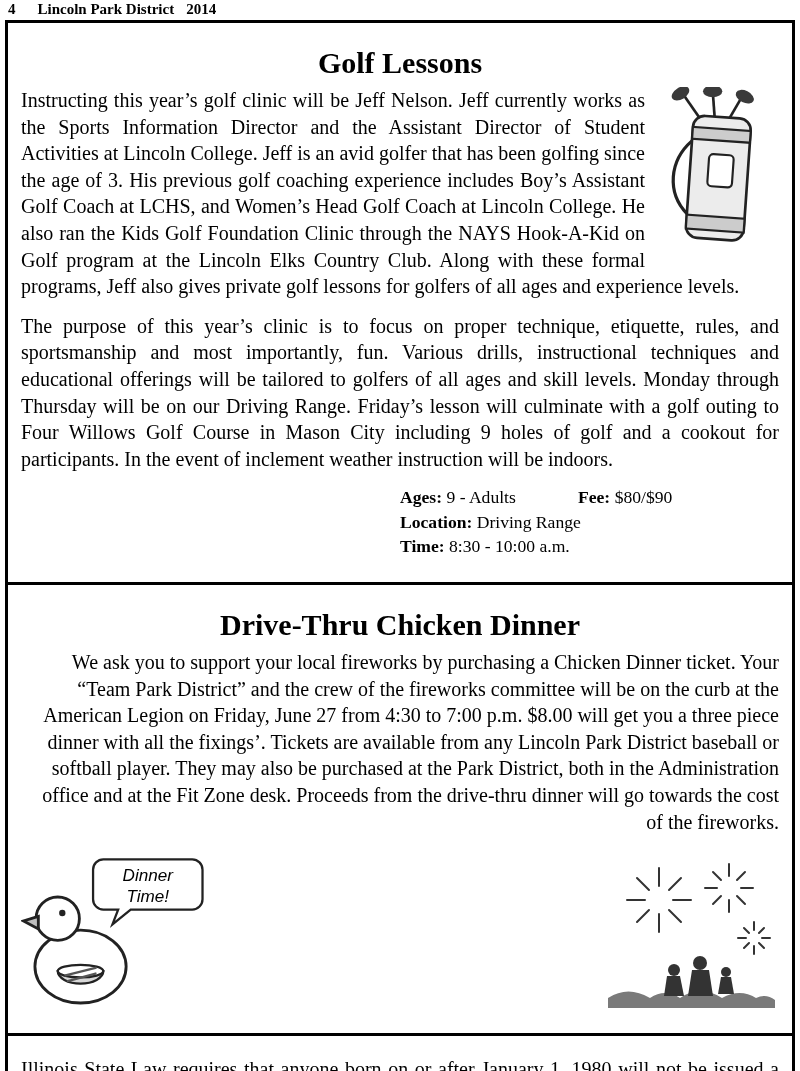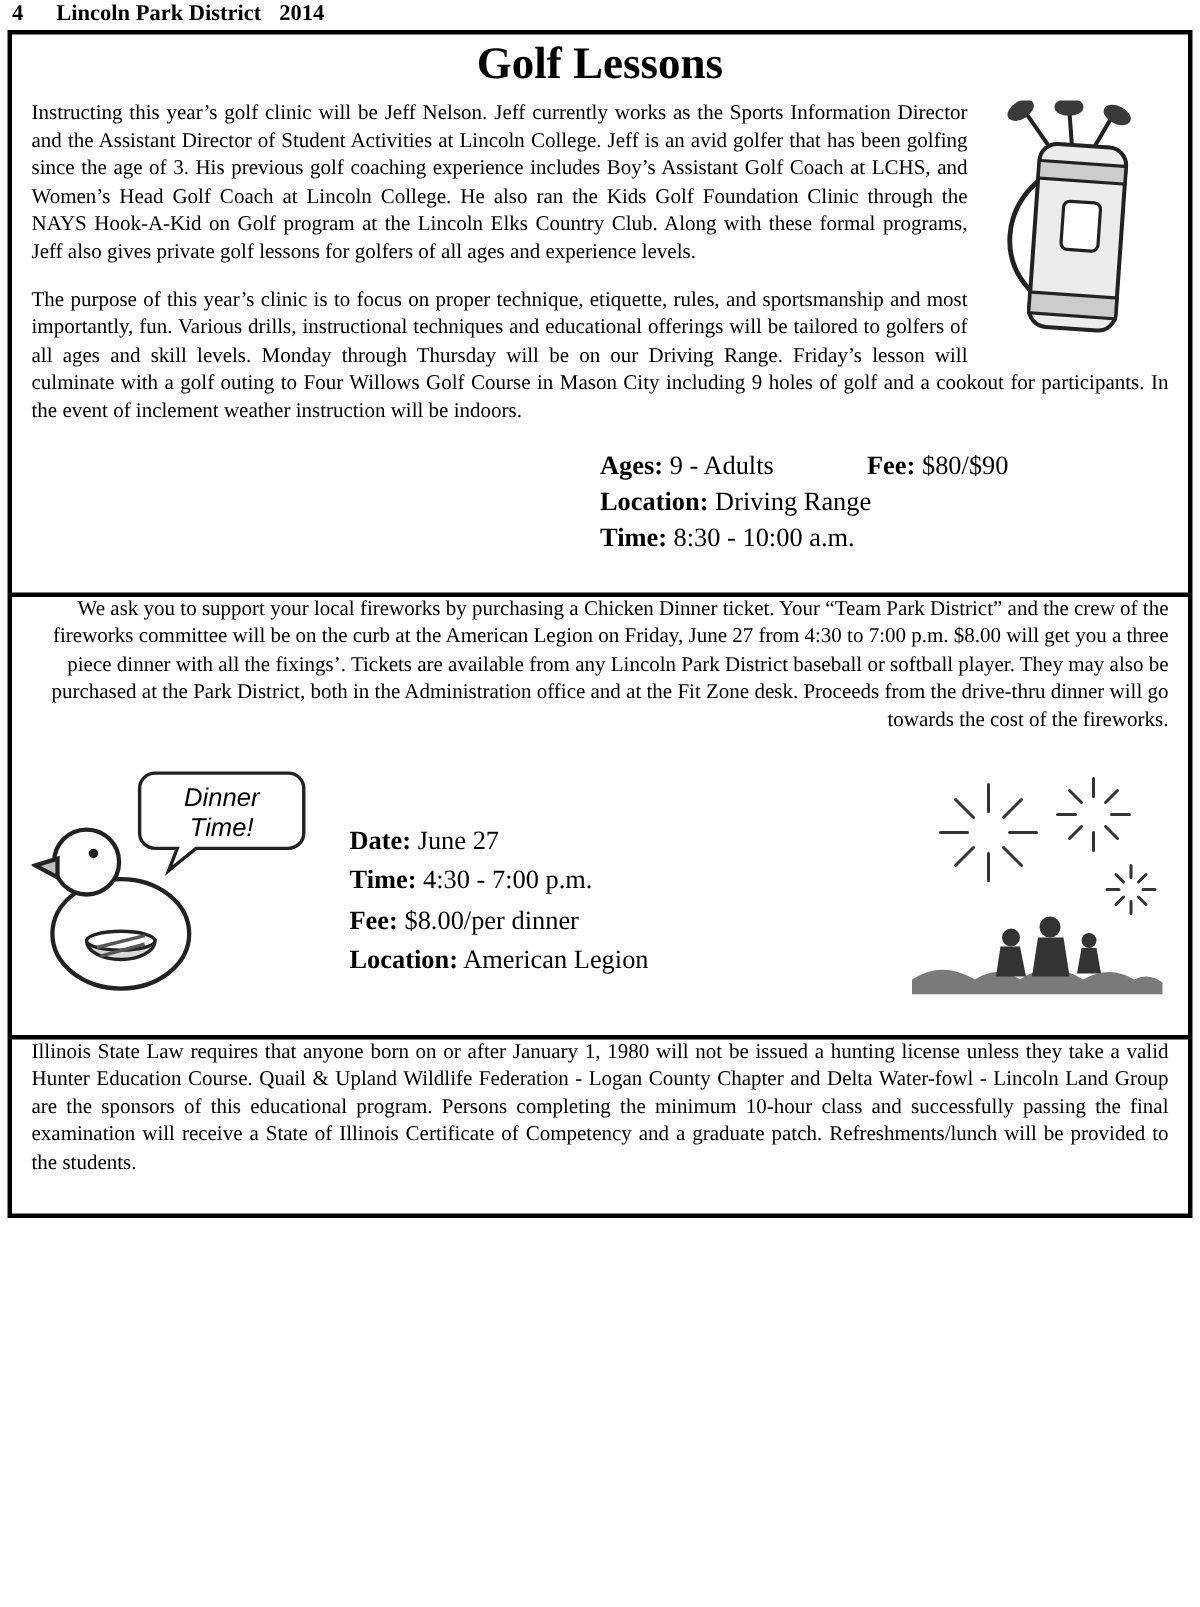--- a/index.html
+++ b/index.html
@@ -21,33 +21,33 @@
   .page-header .num   { margin-right: 22px; }
   .page-header .title { margin-right: 12px; }
 
   
   .page-frame {
     border: 3px solid #000;
     margin: 0 5px 6px 5px;
     background: #fff;
   }
 
-  .section { padding: 0 13px 10px 13px; overflow: hidden; }
+  .section { padding: 20px 13px 10px 13px; overflow: hidden; }
   .section + .section { border-top: 3px solid #000; }
 
   h1.sec-title {
     font-size: 30px;
     line-height: 1.1;
     margin: 3px 0 8px 0;
     text-align: center;
     font-weight: bold;
   }
 
   p.body-text {
-    font-size: 14px;
+    font-size: 20px;
     line-height: 1.33;
     margin: 0 0 13px 0;
     text-align: justify;
   }
   p.ragged { text-align: right; }
 
   .bold { font-weight: bold; }
 
   
   .golf-bag-float {
@@ -125,20 +125,21 @@
 
     <div class="golf-details">
       <div class="detail-line"><span class="bold">Ages:</span> <span>9 - Adults</span></div>
       <div class="detail-line"><span class="bold">Fee:</span> <span>$80/$90</span></div>
       <div class="detail-line"><span class="bold">Location:</span> <span>Driving Range</span></div>
       <div class="detail-line span2"><span class="bold">Time:</span> <span>8:30 - 10:00 a.m.</span></div>
     </div>
   </div>
 
   <div class="section">
+    <h1 class="sec-title">Drive-Thru Chicken Dinner</h1>
 
     <p class="body-text ragged">We ask you to support your local fireworks by purchasing a Chicken Dinner ticket.  Your “Team Park District” and the crew of the fireworks committee will be on the curb at the American Legion on Friday, June 27 from 4:30 to 7:00 p.m.  $8.00 will get you a three piece dinner with all the fixings’.  Tickets are available from any Lincoln Park District baseball or softball player. They may also be purchased at the Park District, both in the Administration office and at the Fit Zone desk. Proceeds from the drive-thru dinner will go towards the cost of the fireworks.</p>
 
     <div class="chicken-bottom">
       <span class="duck-wrap">
         <svg viewBox="0 0 175 150" width="200" height="171" aria-hidden="true">
           <g fill="#ffffff" stroke="#222" stroke-width="2">
             <path d="M72 10 h78 a9 9 0 0 1 9 9 v26 a9 9 0 0 1 -9 9 h-54 l-16 13 5 -13 h-13 a9 9 0 0 1 -9 -9 v-26 a9 9 0 0 1 9 -9 z"></path>
           </g>
           <text x="111" y="29" text-anchor="middle" font-size="15" font-style="italic">Dinner</text>
@@ -150,26 +151,20 @@
           </g>
           <circle cx="36" cy="57" r="2.8" fill="#222"></circle>
           <g stroke="#222" stroke-width="2">
             <path d="M32 108 a20 11 0 0 0 40 0 z" fill="#d8d8d8"></path>
             <ellipse cx="52" cy="108" rx="20" ry="5.5" fill="#ffffff"></ellipse>
             <path d="M38 112 l28 -7 M40 117 l26 -7" stroke="#555" fill="none"></path>
           </g>
         </svg>
       </span>
 
-      <div class="chicken-details">
-        <div class="detail-line"><span class="bold">Date:</span> <span>June 27</span></div>
-        <div class="detail-line"><span class="bold">Time:</span> <span>4:30 - 7:00 p.m.</span></div>
-        <div class="detail-line"><span class="bold">Fee:</span> <span>$8.00/per dinner</span></div>
-        <div class="detail-line"><span class="bold">Location:</span> <span>American Legion</span></div>
-      </div>
 
       <span class="fireworks-wrap">
         <svg viewBox="0 0 175 148" width="175" height="148" aria-hidden="true">
           <g stroke="#333" stroke-width="2" fill="none" stroke-linecap="round">
             <path d="M55 8 V26 M55 54 V72 M23 40 H41 M69 40 H87 M33 18 L45 30 M65 50 L77 62 M77 18 L65 30 M45 50 L33 62"></path>
             <path d="M125 4 V16 M125 40 V52 M101 28 H113 M137 28 H149 M109 12 L117 20 M133 36 L141 44 M141 12 L133 20 M117 36 L109 44"></path>
             <path d="M150 62 V70 M150 86 V94 M134 78 H142 M158 78 H166 M140 68 L145 73 M155 83 L160 88 M160 68 L155 73 M145 83 L140 88"></path>
           </g>
           <path d="M4 138 q20 -13 42 0 q15 -10 30 0 q20 -14 42 0 q18 -10 34 0 q10 -5 19 2 v8 H4 z" fill="#7a7a7a"></path>
           <g fill="#333">

